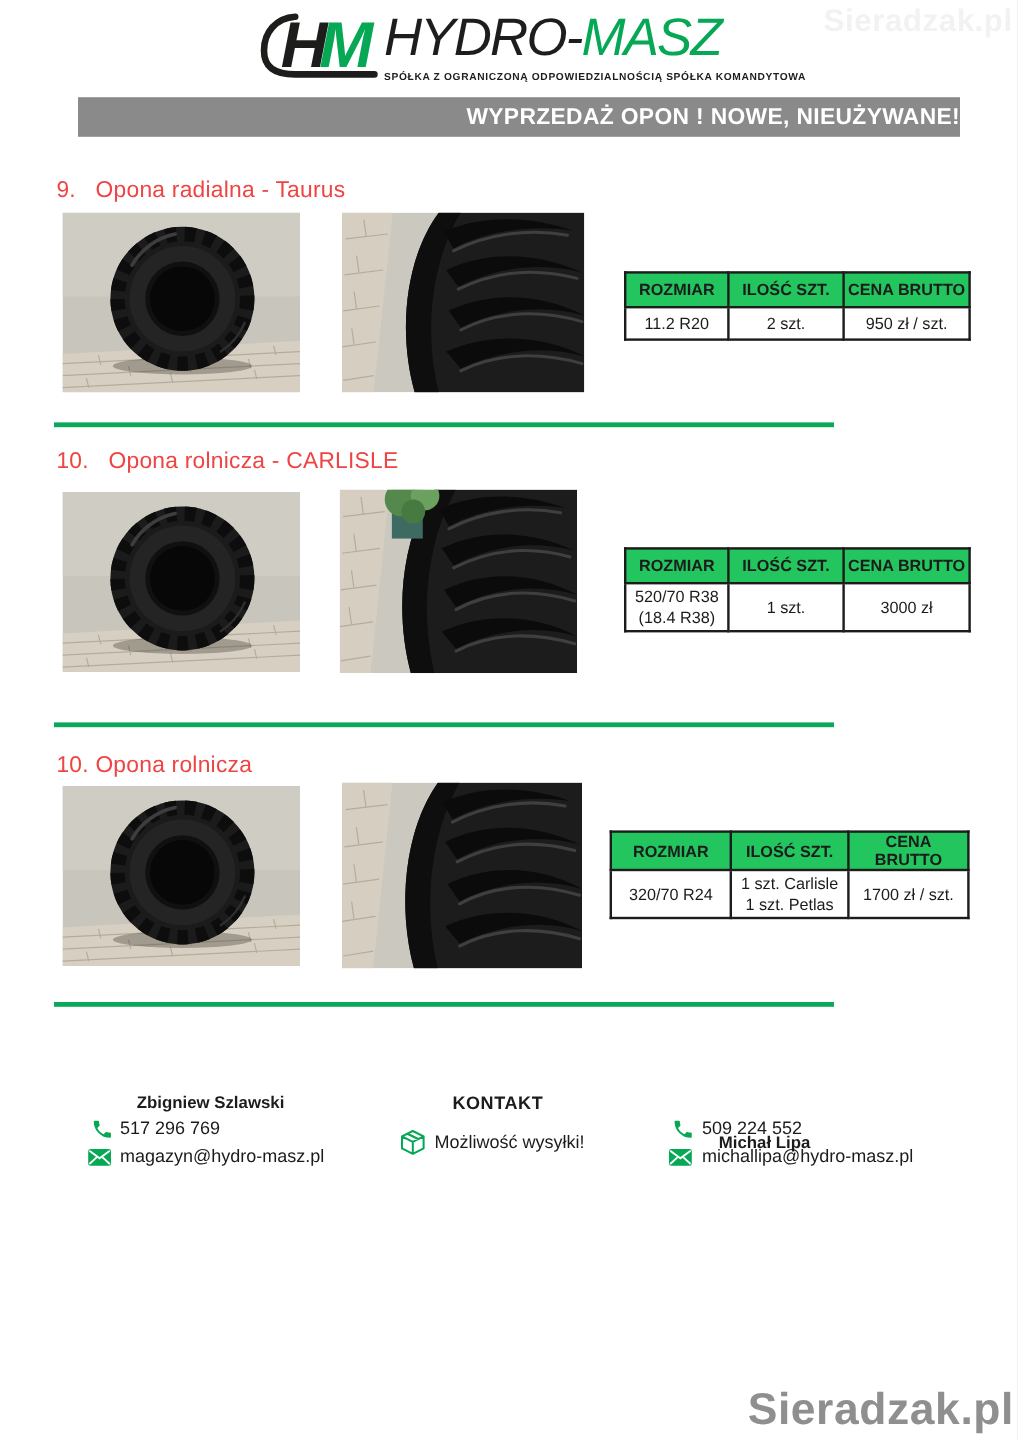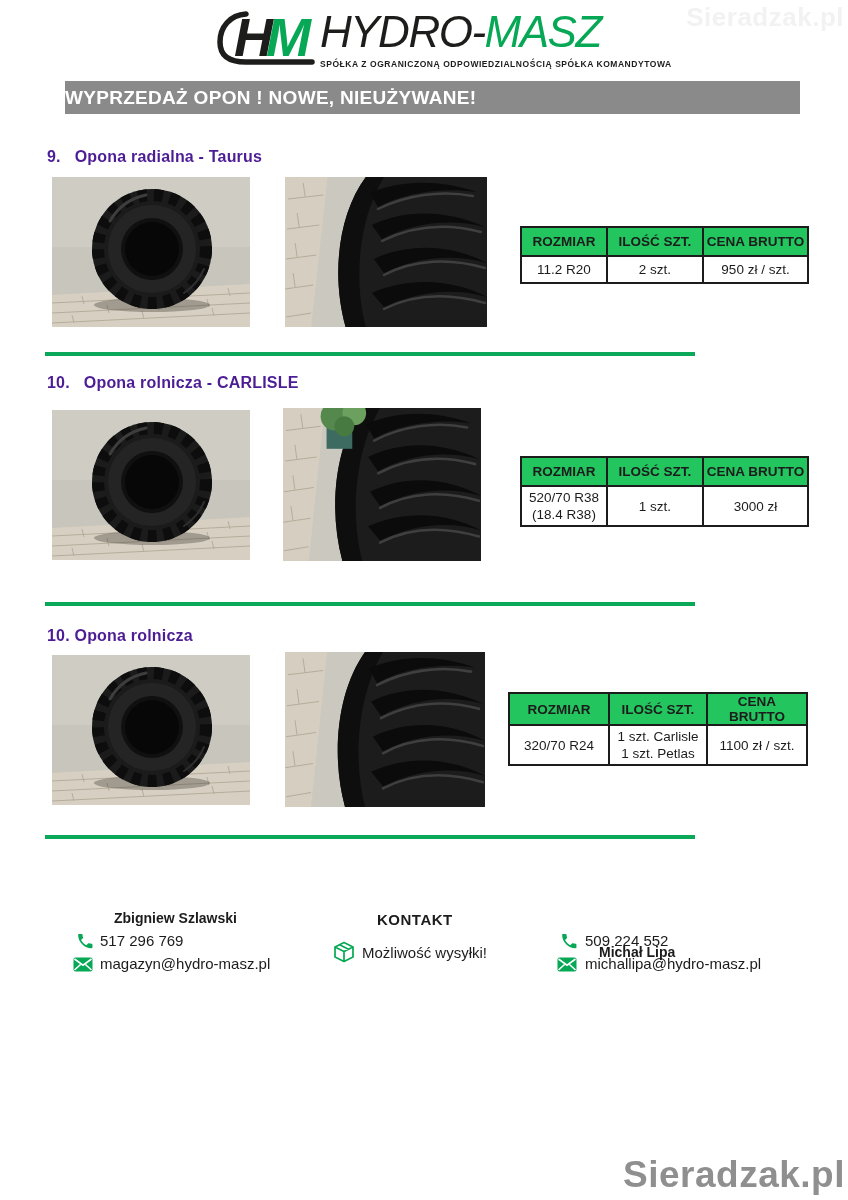--- a/index.html
+++ b/index.html
@@ -14,26 +14,26 @@
   
   .monogram { left:216px; top:6px; width:100px; height:64px; }
   .logo-text { left:320px; top:8px; width:330px; }
   .logo-main { font-size:44px; line-height:48px; font-weight:normal; font-style:italic; letter-spacing:-1.5px; white-space:nowrap; }
   .logo-dark { color:#1d1d1b; }
   .logo-green { color:#06a755; }
   .tagline { font-size:8.5px; font-weight:bold; letter-spacing:0.55px; color:#1d1d1b; margin-top:3px; white-space:nowrap; }
   .banner {
     left:65px; top:81px; width:735px; height:33px; background:#8a8a8a;
     color:#ffffff; font-size:19px; font-weight:bold; letter-spacing:0.3px;
-    text-align:left; line-height:33px; white-space:pre;
+    text-align:right; line-height:33px; white-space:pre;
   }
   .top-watermark { right:4px; top:2px; font-size:26px; font-weight:bold; color:#f2f2f2; letter-spacing:0.5px; }
 
   
-  .sec-heading { font-weight:bold; font-size:16px; color:#4c1d95; white-space:pre; letter-spacing:0.2px; }
+  .sec-heading { font-weight:normal; font-size:19px; color:#ef4444; white-space:pre; letter-spacing:0.2px; }
   .photo { overflow:hidden; }
   .photo svg { display:block; width:100%; height:100%; }
   .divider { left:45px; width:650px; height:4px; background:#0ca85a; }
 
   table.tbl { position:absolute; border-collapse:collapse; table-layout:fixed; background:#fff; }
   .tbl th, .tbl td { border:2px solid #1c1c1c; text-align:center; vertical-align:middle; padding:0 2px; }
   .tbl th { background:#22c55e; height:29px; font-size:13.5px; font-weight:bold; color:#1c1c1c; }
   .tbl td { height:27px; font-size:13.5px; font-weight:normal; color:#1c1c1c; }
   .tbl.tall td { height:40px; }
   .tbl .line { display:block; line-height:17px; }
@@ -250,21 +250,21 @@
     </tr>
     <tr>
       <td>
             <span class="line">320/70 R24</span>
           </td>
       <td>
         <span class="line">1 szt. Carlisle</span>
         <span class="line">1 szt. Petlas</span>
       </td>
       <td>
-            <span class="line">1100 zł / szt.</span>
+            <span class="line">1700 zł / szt.</span>
           </td>
     </tr>
   </tbody>
     </table>
   <div class="abs divider" style="top:835px;"></div>
 
   <div class="abs contact-name" style="left:100px; top:910px;">Zbigniew Szlawski</div>
   <svg class="abs icon16" style="left:76px; top:932px;" viewBox="0 0 22 22">
       <use href="#phone-icon-shape"></use>
     </svg>

